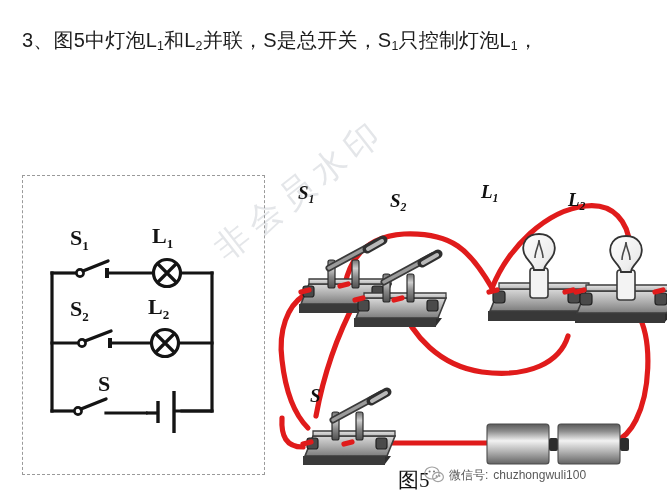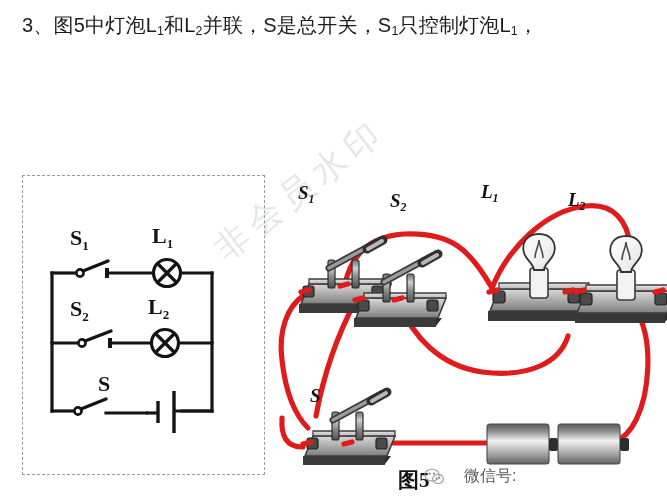--- a/index.html
+++ b/index.html
@@ -13,21 +13,21 @@
     height: 500px;
     background: #ffffff;
     overflow: hidden;
     font-family: "Liberation Sans", sans-serif;
   }
 
   
   #question-text {
     position: absolute;
     left: 22px;
-    top: 10px;
+    top: 25px;
     width: 630px;
     font-size: 20px;
     line-height: 1.55;
     color: #1c1c1c;
     letter-spacing: 0.2px;
   }
   #question-text .ln { display: block; white-space: nowrap; }
   #question-text sub {
     font-size: 0.62em;
     vertical-align: -0.28em;
@@ -80,34 +80,34 @@
     line-height: 0;
     font-style: italic;
   }
 
   
   #figure-caption {
     position: absolute;
     left: 398px;
     top: 466px;
     font-family: "Liberation Serif", serif;
-    font-weight: bold;
+    font-weight: normal;
     font-size: 21px;
     color: #111;
   }
 
   
   #wechat-watermark {
     position: absolute;
     left: 424px;
     top: 466px;
     display: flex;
     align-items: center;
-    gap: 20px;
-    font-size: 16px;
+    gap: 5px;
+    font-size: 12px;
     color: #4a4a4a;
     font-family: "Liberation Sans", sans-serif;
     opacity: 0.92;
   }
   #wechat-watermark .wm-text { white-space: nowrap; }
 
   
   #diagonal-watermark {
     position: absolute;
     left: 205px;
@@ -339,15 +339,16 @@
   <div id="wechat-watermark">
     <svg width="20" height="18" viewBox="0 0 20 18">
       <ellipse cx="8" cy="7" rx="7.2" ry="6" fill="none" stroke="#9a9a9a" stroke-width="1.2"></ellipse>
       <circle cx="5.6" cy="5.4" r="1" fill="#6a6a6a"></circle>
       <circle cx="10" cy="5.4" r="1" fill="#6a6a6a"></circle>
       <ellipse cx="14" cy="11" rx="5.4" ry="4.6" fill="none" stroke="#9a9a9a" stroke-width="1.2"></ellipse>
       <circle cx="12.4" cy="10" r="0.8" fill="#6a6a6a"></circle>
       <circle cx="15.6" cy="10" r="0.8" fill="#6a6a6a"></circle>
     </svg>
     <span class="wm-text">微信号:</span>
+    <span class="wm-text">chuzhongwuli100</span>
   </div>
 
 </div>
 
 </body></html>

